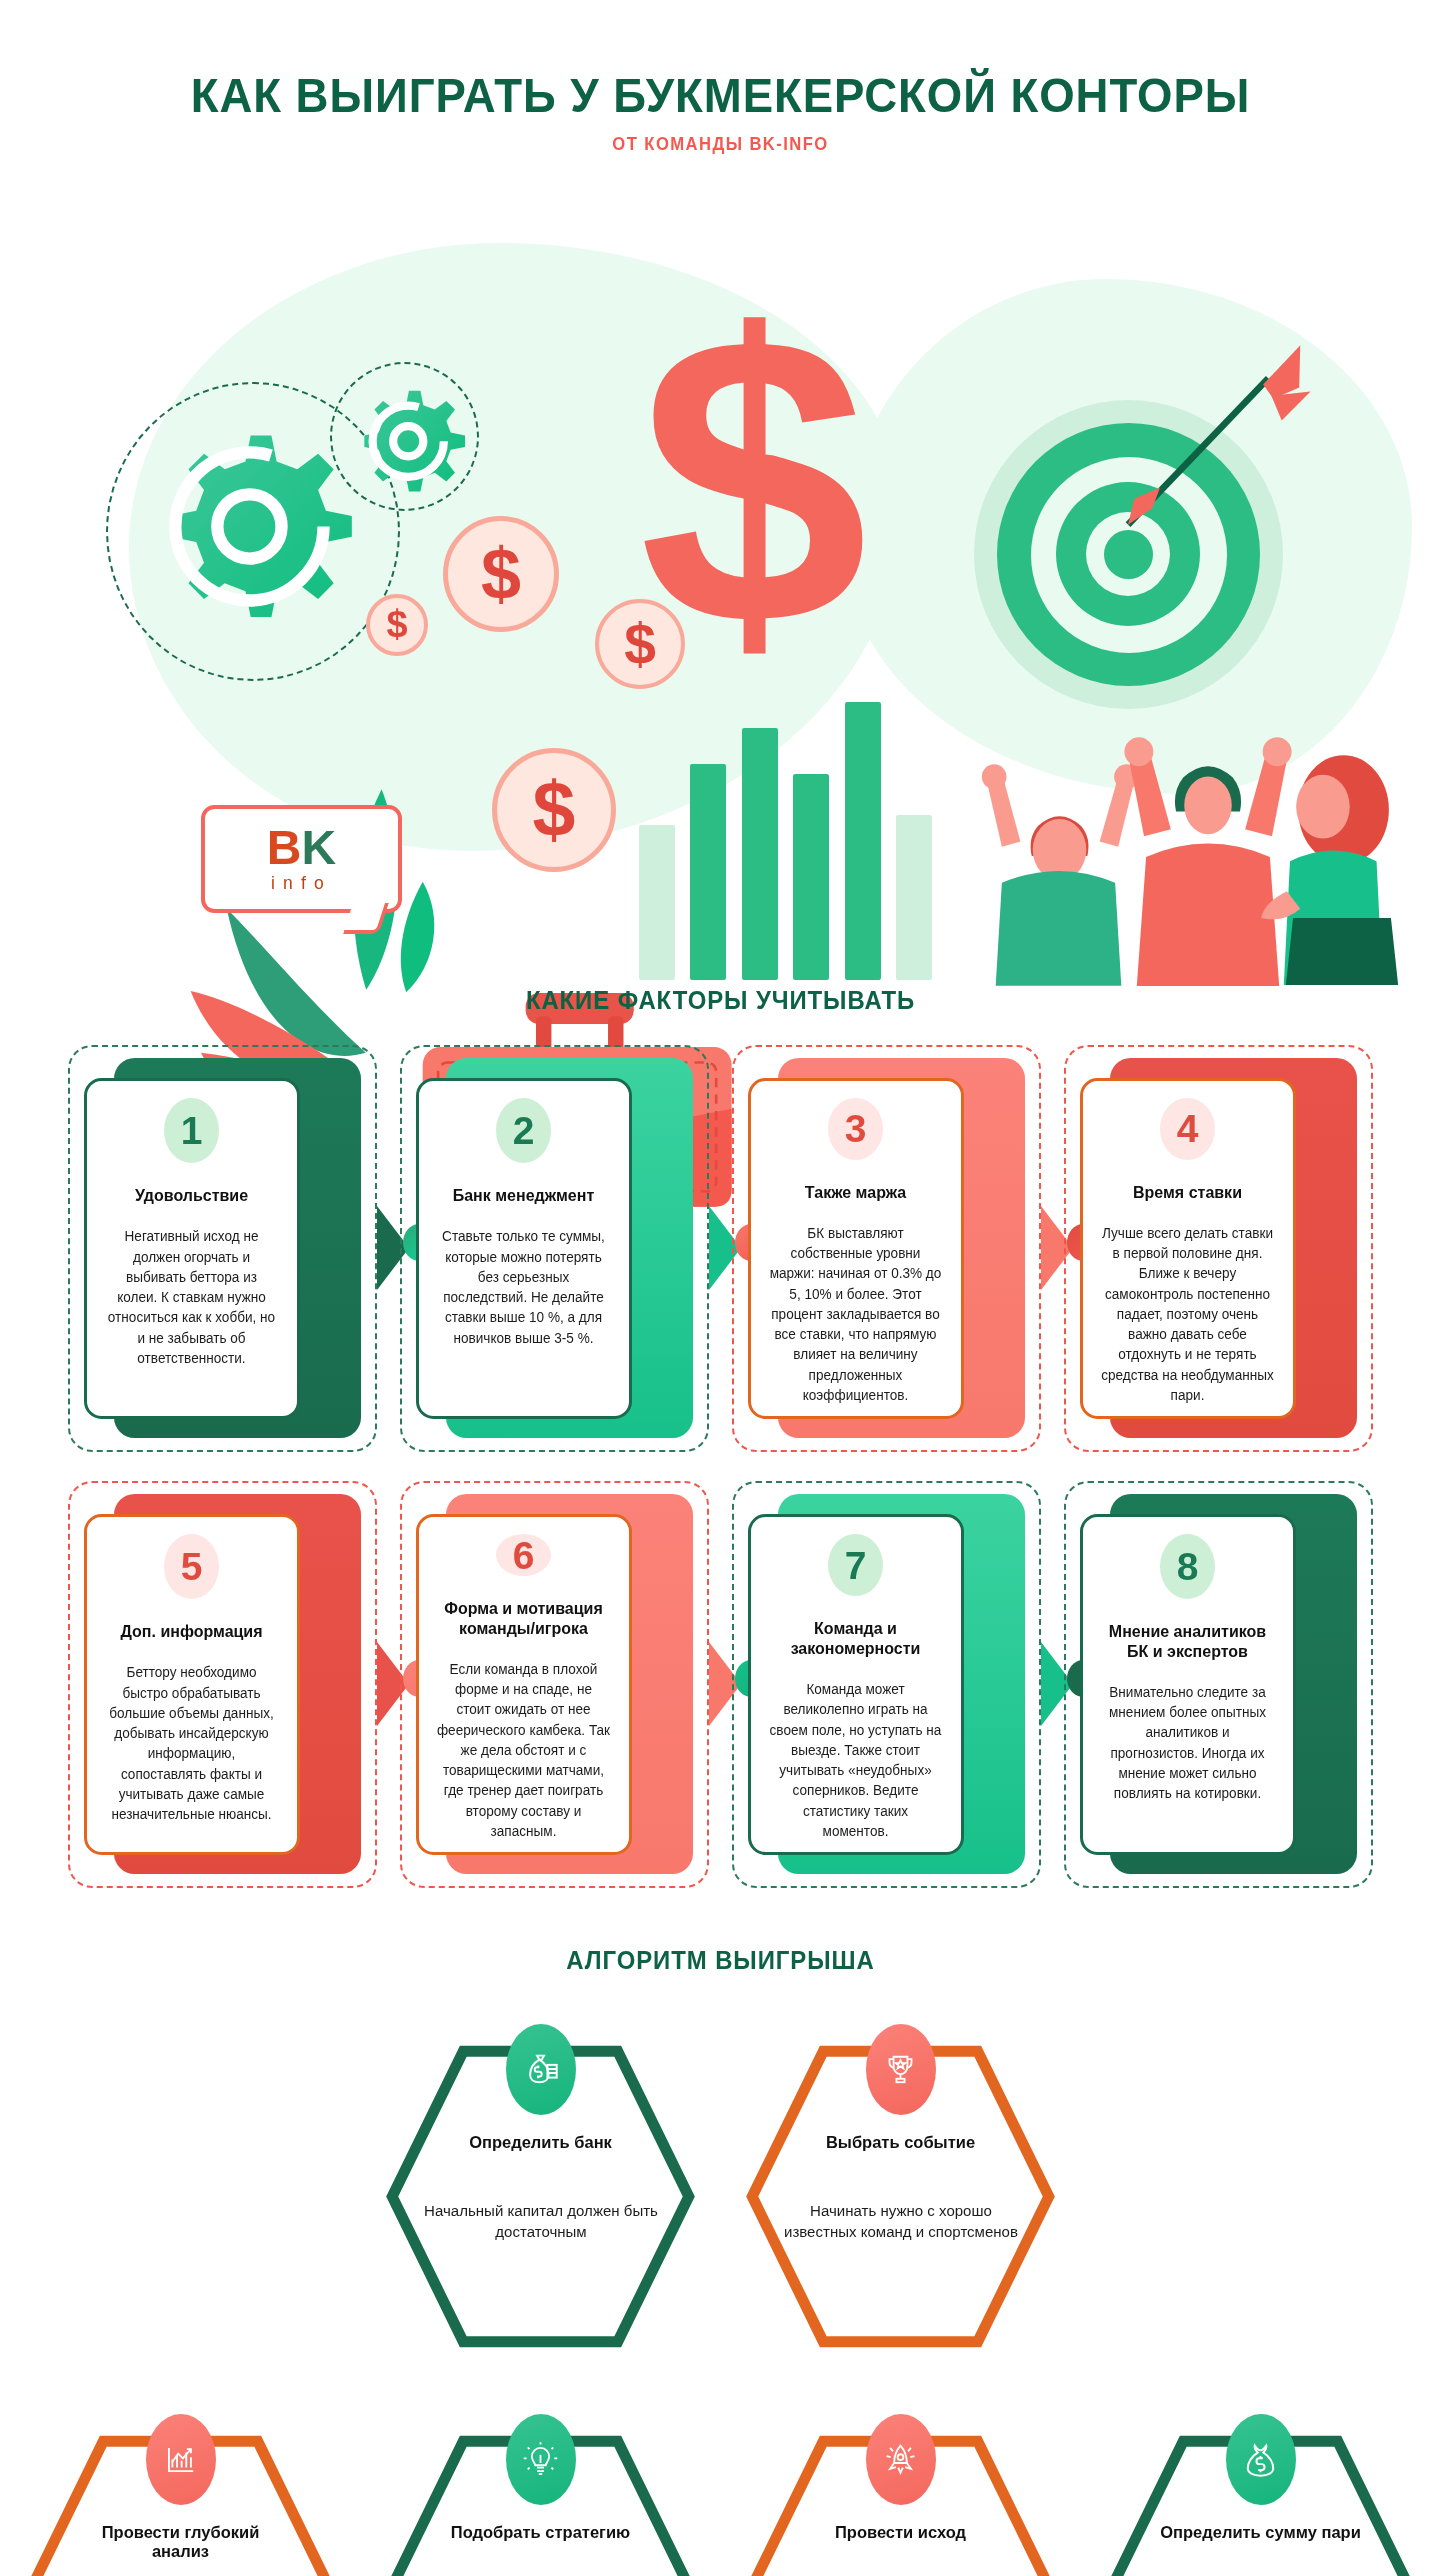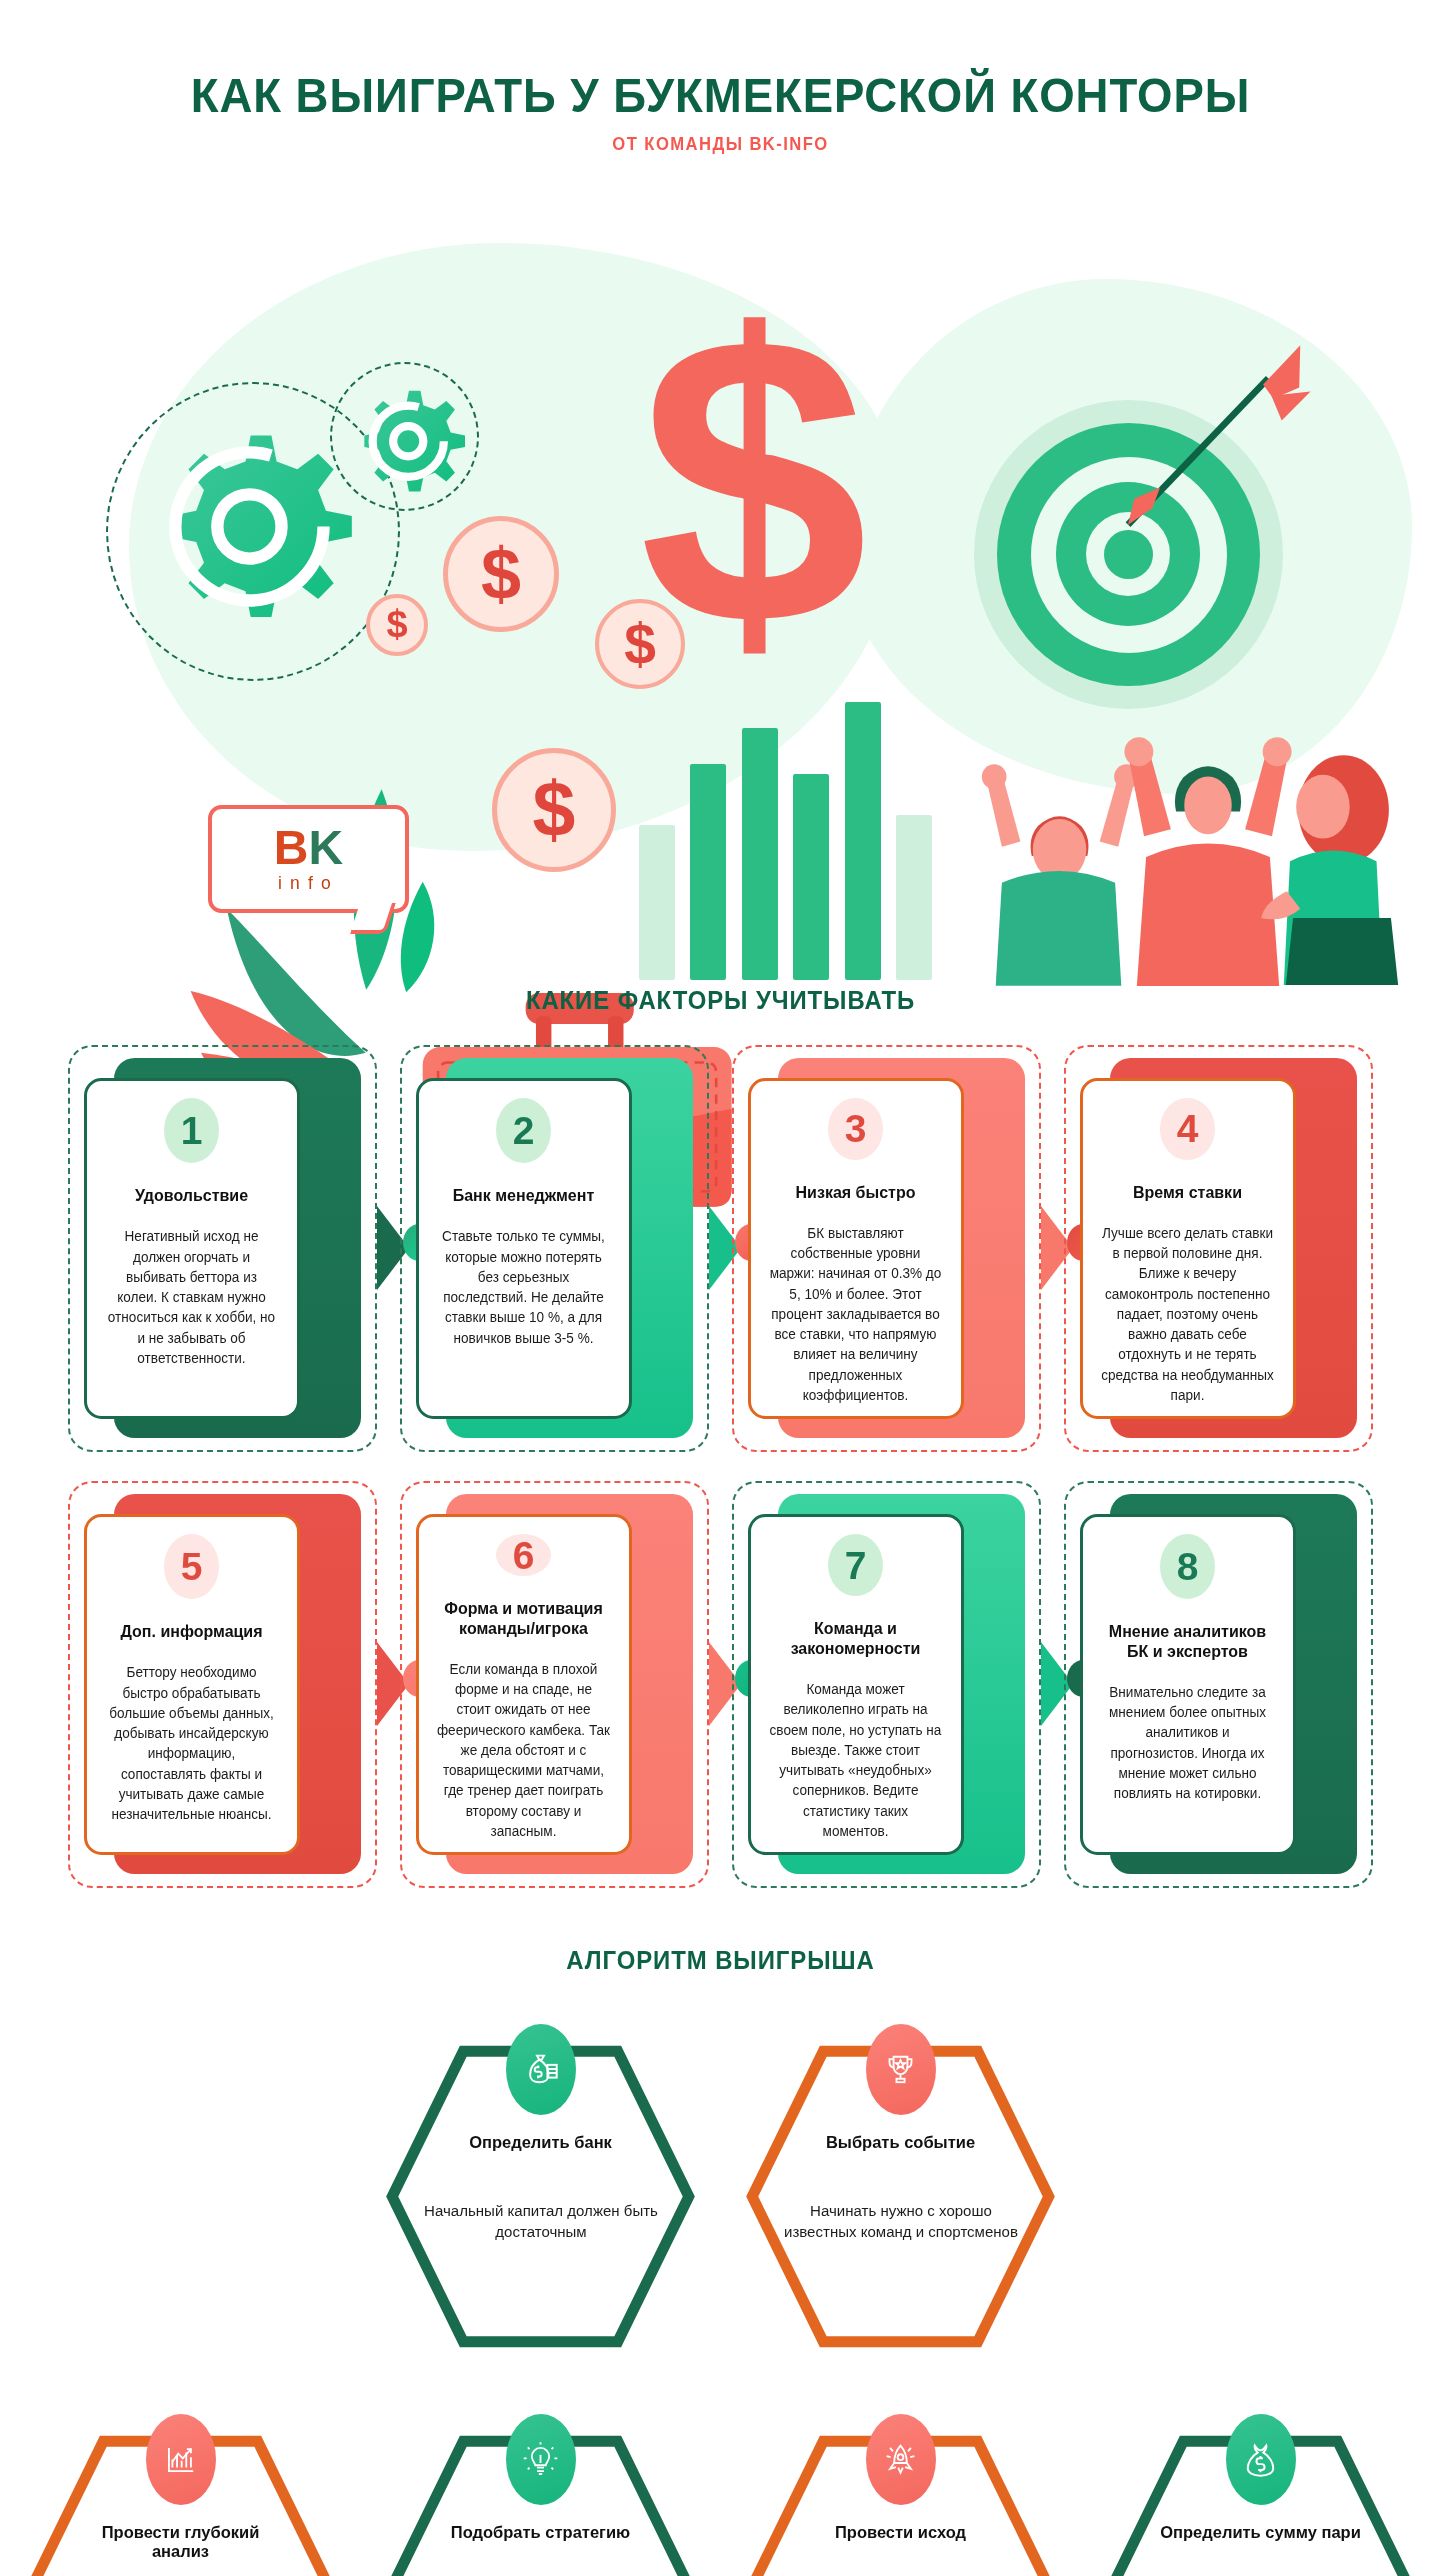--- a/index.html
+++ b/index.html
@@ -59,21 +59,21 @@
   
   .coin{
     position:absolute; border-radius:50%;
     background:#fde7df; border:4.6px solid #f8a99a;
     display:flex; align-items:center; justify-content:center;
     color:#e0473c; font-weight:700; font-family:"Liberation Sans", sans-serif;
   }
 
   
   .logo-bubble{
-    position:absolute; left:208px; top:639px; width:201px; height:108px;
+    position:absolute; left:201px; top:639px; width:201px; height:108px;
     background:#fff; border:4.6px solid #f4675d; border-radius:13.4px;
     display:flex; flex-direction:column; align-items:center; justify-content:center;
   }
   .logo-bubble .bk{ font-size:48px; font-weight:700; line-height:47px; }
   .logo-bubble .bk .b{ color:#d9491f; }
   .logo-bubble .bk .k{ color:#2d7a5a; }
   .logo-bubble .inf{ font-size:17.5px; letter-spacing:8.2px; color:#c2410c; margin-top:2.1px; }
   .logo-bubble .tail{
     position:absolute; right:14.4px; bottom:-25px; width:36px; height:31px;
     background:#fff; border-right:4.6px solid #f4675d; border-bottom:4.6px solid #f4675d;
@@ -322,21 +322,21 @@
     </div>
   </div>
 
   <div class="factor-wrap red">
     <div class="factor-dash"></div>
     <div class="factor-back" style="background:linear-gradient(180deg,#fb8279,#f8786c);"></div>
     <div class="factor-arrow" style="border-left:32px solid #f8786c;"></div>
     <div class="factor-dot" style="background:linear-gradient(135deg,#e14b3f,#ef5a50);"></div>
     <div class="factor-card">
       <div class="badge">3</div>
-      <div class="factor-title">Низкая быстро</div>
+      <div class="factor-title">Также маржа</div>
       <div class="factor-text">БК выставляют собственные уровни маржи: начиная от 0.3% до 5, 10% и более. Этот процент закладывается во все ставки, что напрямую влияет на величину предложенных коэффициентов.</div>
     </div>
   </div>
 
   <div class="factor-wrap red">
     <div class="factor-dash"></div>
     <div class="factor-back" style="background:linear-gradient(180deg,#e8524a,#e14b3f);"></div>
     <div class="factor-card">
       <div class="badge">4</div>
       <div class="factor-title">Время ставки</div>

